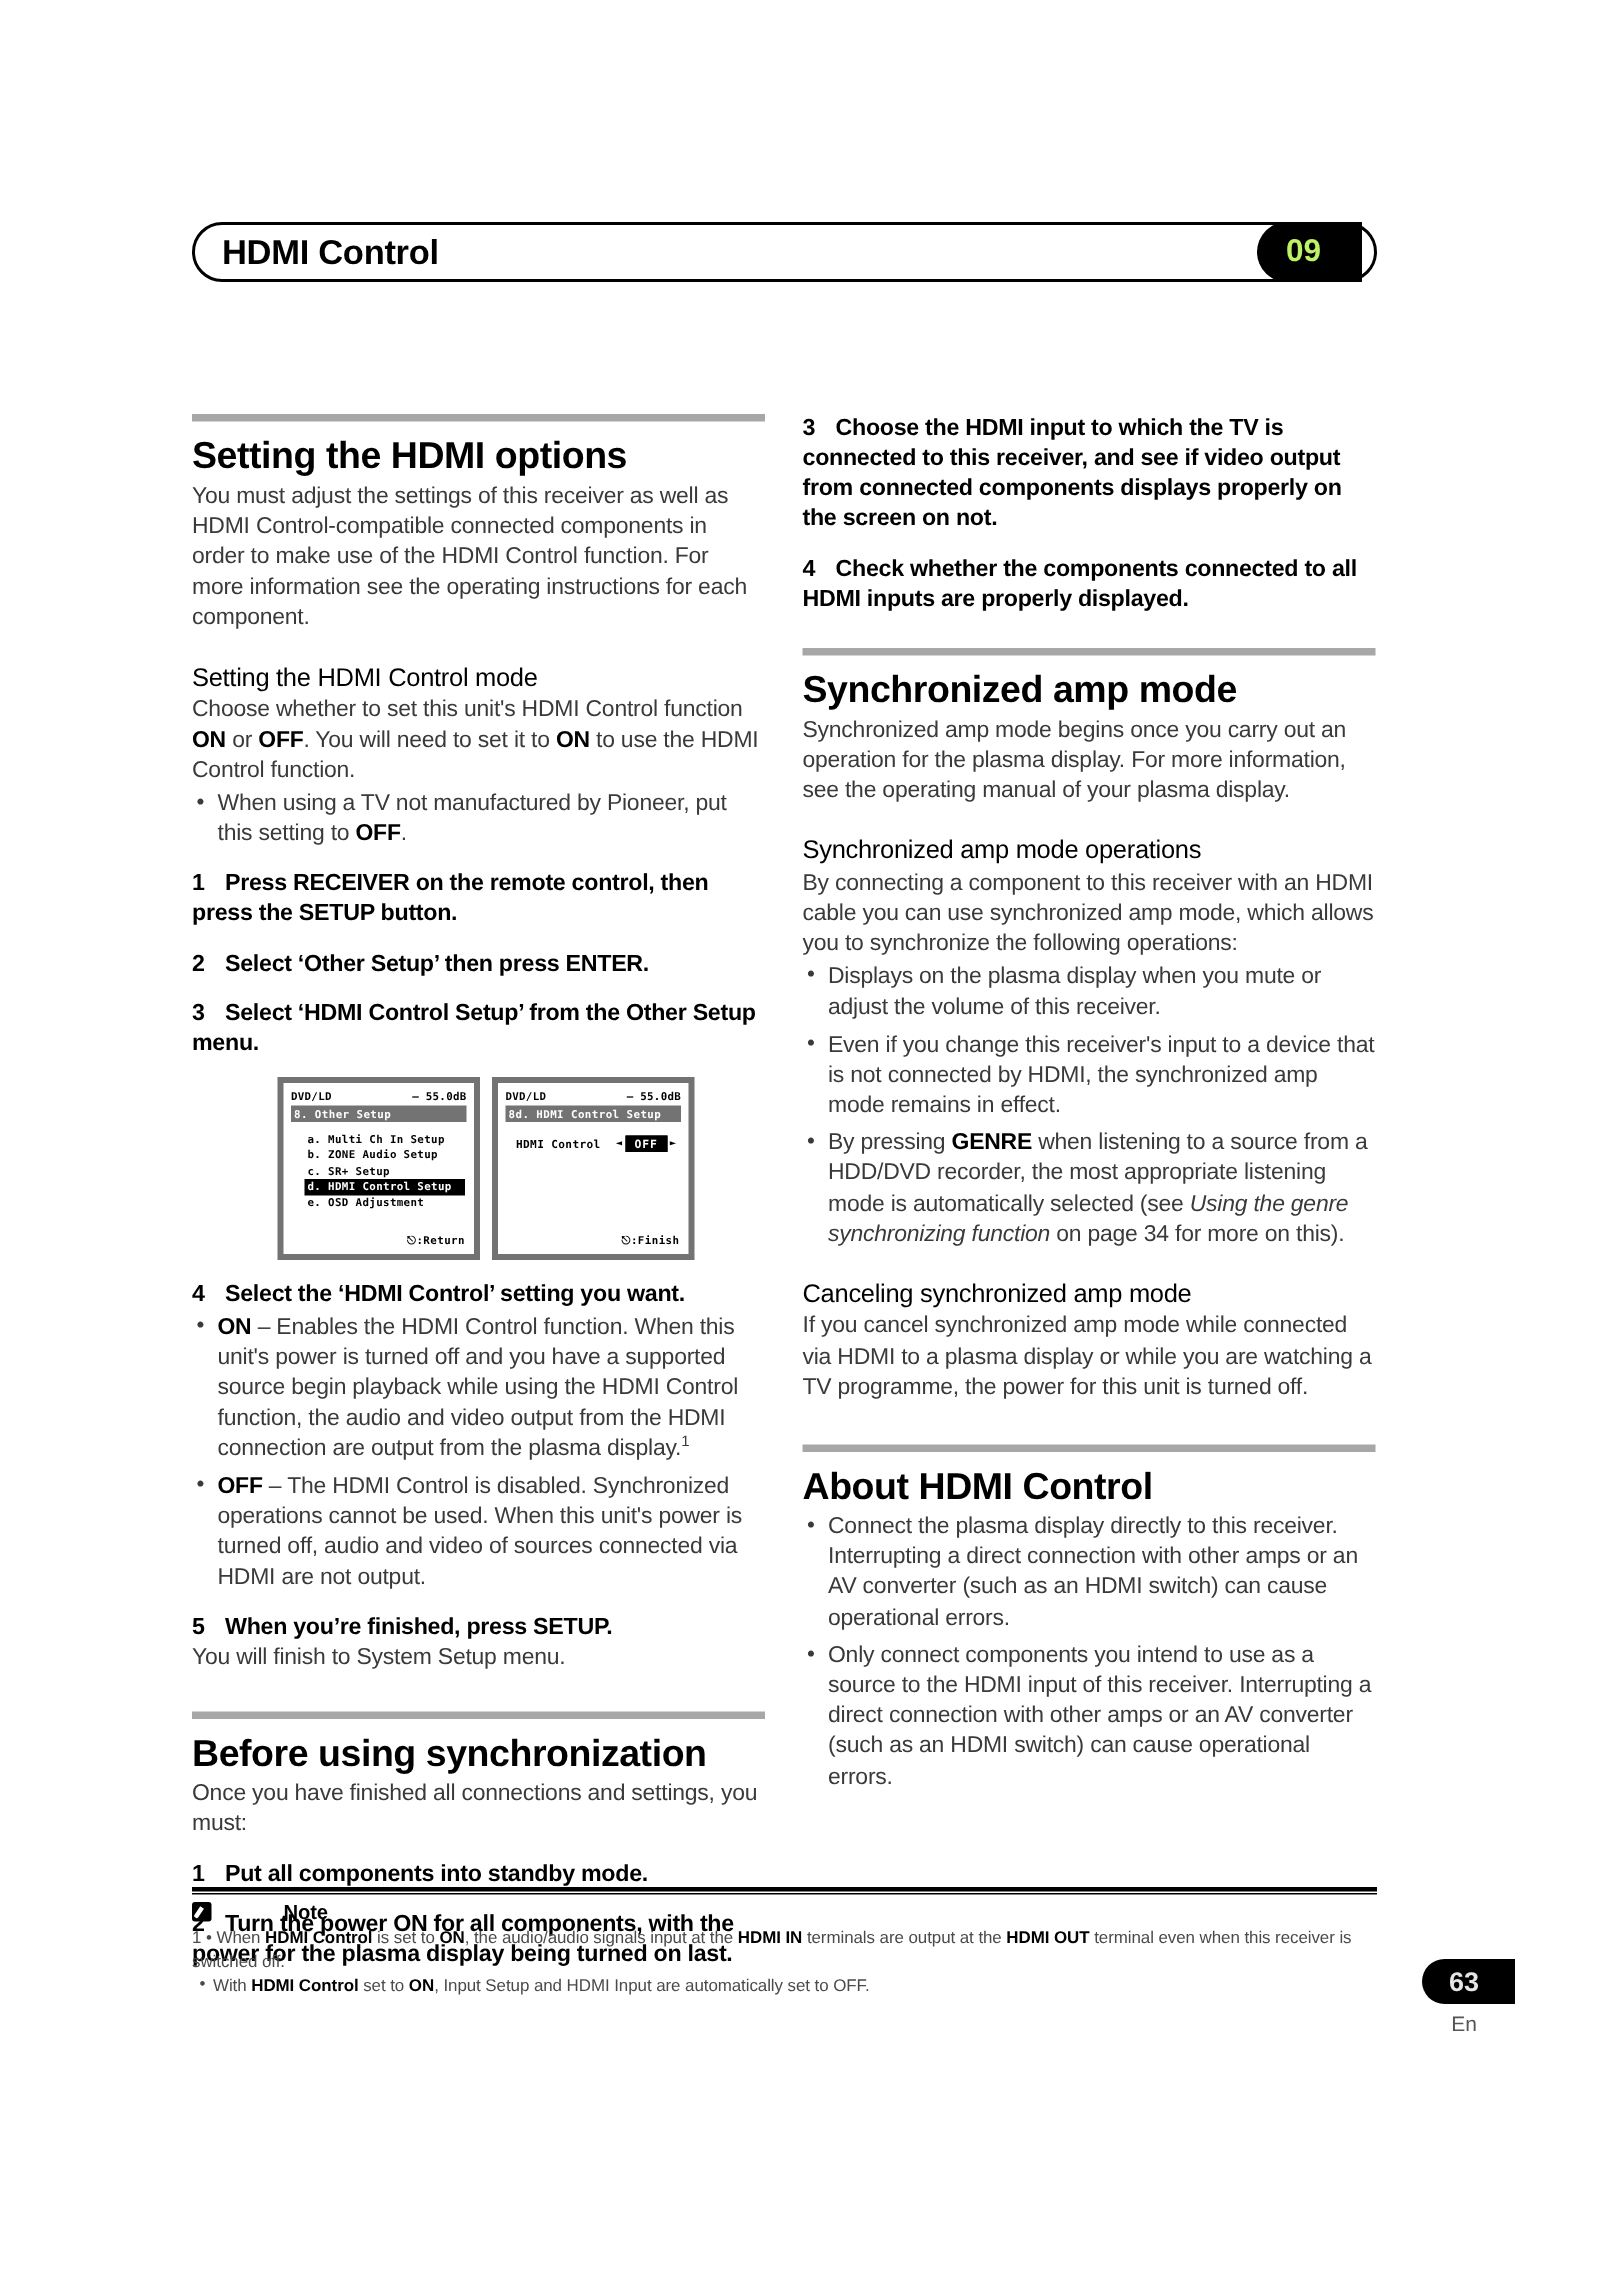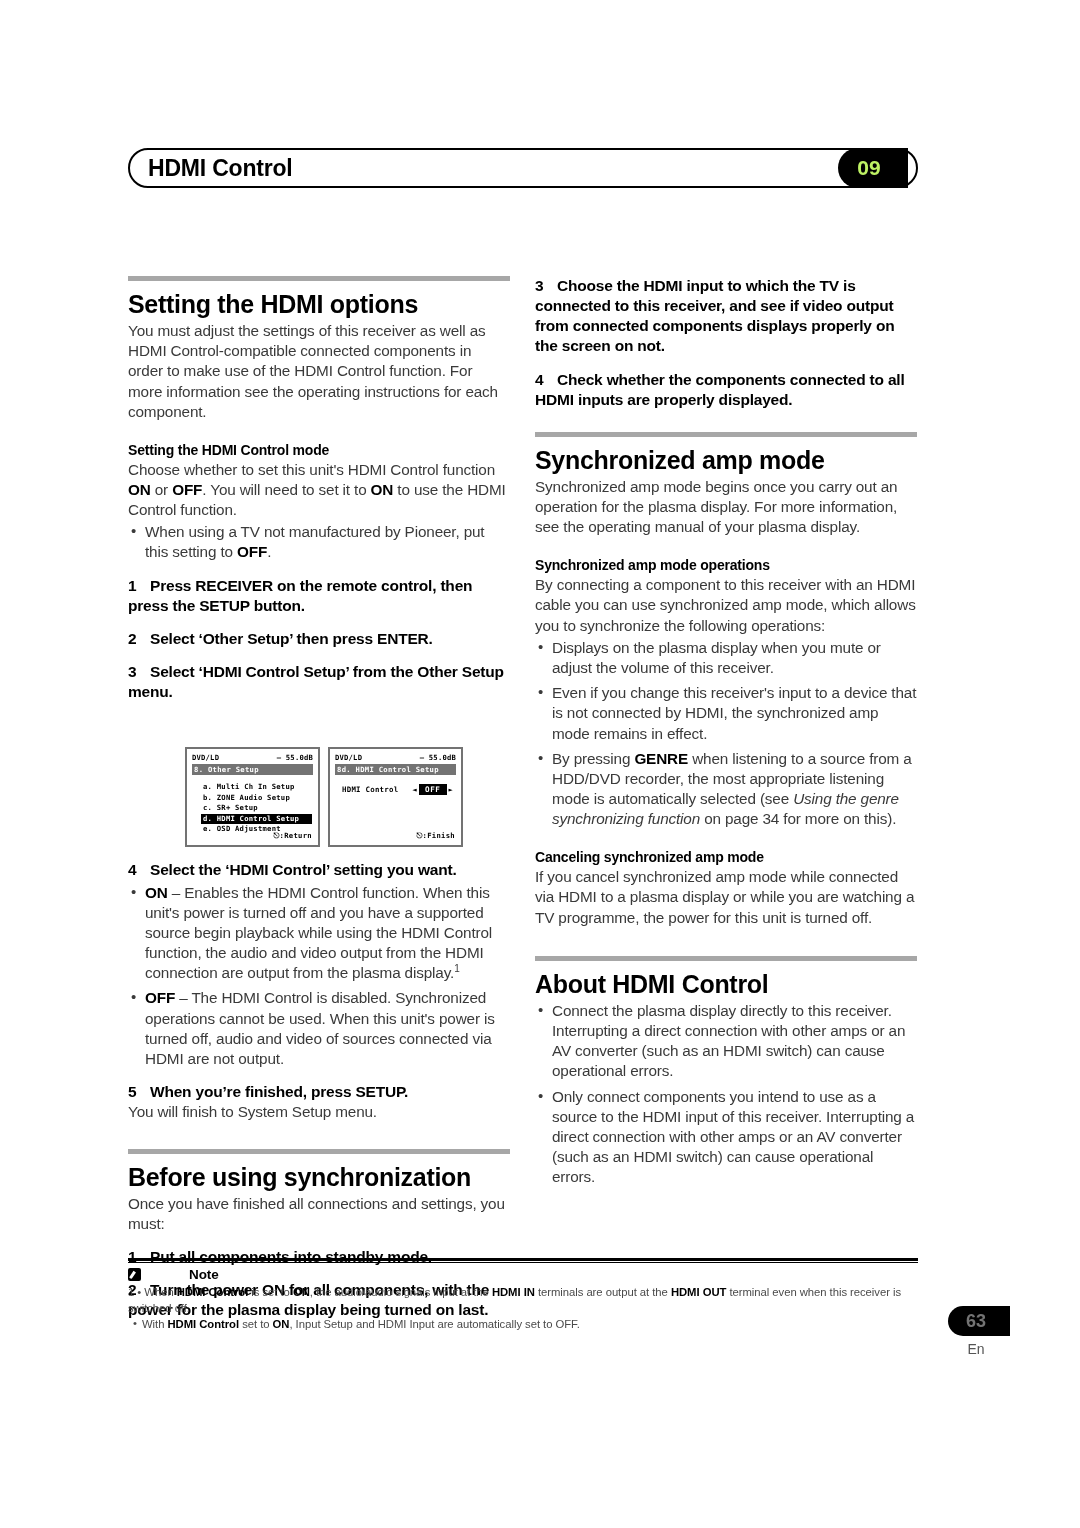--- a/index.html
+++ b/index.html
@@ -83,22 +83,22 @@
     margin-bottom: 9px;
   }
   h1.sec {
     font-size: 25px;
     font-weight: bold;
     line-height: 1.12;
     letter-spacing: -0.3px;
     margin-bottom: 3px;
   }
   h2.sub {
-    font-size: 14px;
-    font-weight: bold;
+    font-size: 17px;
+    font-weight: normal;
     line-height: 1.2;
     letter-spacing: -0.2px;
     margin-top: 20px;
     margin-bottom: 1px;
   }
   p.body {
     font-size: 15.3px;
     line-height: 1.32;
     color: #3a3a3a;
     letter-spacing: -0.15px;
@@ -149,28 +149,27 @@
 
   
   .osd-row {
     display: flex;
     gap: 8px;
     margin-top: 12px;
     margin-left: 57px;
   }
   .osd {
     width: 135px;
-    height: 100px;
+    height: 122px;
     background: #ffffff;
-    border: 2px solid #737373;
+    border: 4px solid #737373;
     position: relative;
     font-family: "DejaVu Sans Mono", monospace;
     color: #000;
     overflow: hidden;
-    margin-top: 33px;
   }
   .osd-top {
     position: absolute;
     left: 5px; right: 5px;
     top: 4px;
     height: 11px;
     display: flex;
     justify-content: space-between;
     font-size: 7.2px;
     font-weight: bold;
@@ -331,21 +330,21 @@
 
   
   .page-tab {
     position: absolute;
     left: 948px;
     top: 1306px;
     width: 62px;
     height: 30px;
     background: #000;
     border-radius: 15px 0 0 15px;
-    color: #737373;
+    color: #e5e5e5;
     font-size: 18px;
     font-weight: bold;
     display: flex;
     align-items: center;
     justify-content: center;
     padding-right: 6px;
   }
   .page-lang {
     position: absolute;
     left: 948px;

